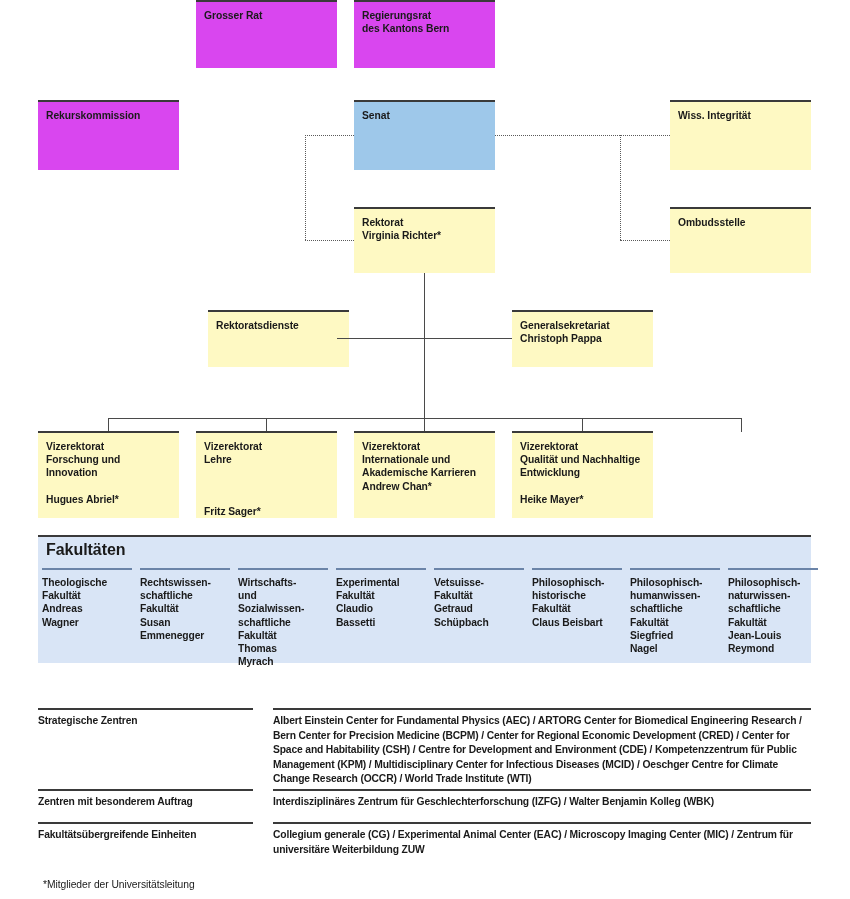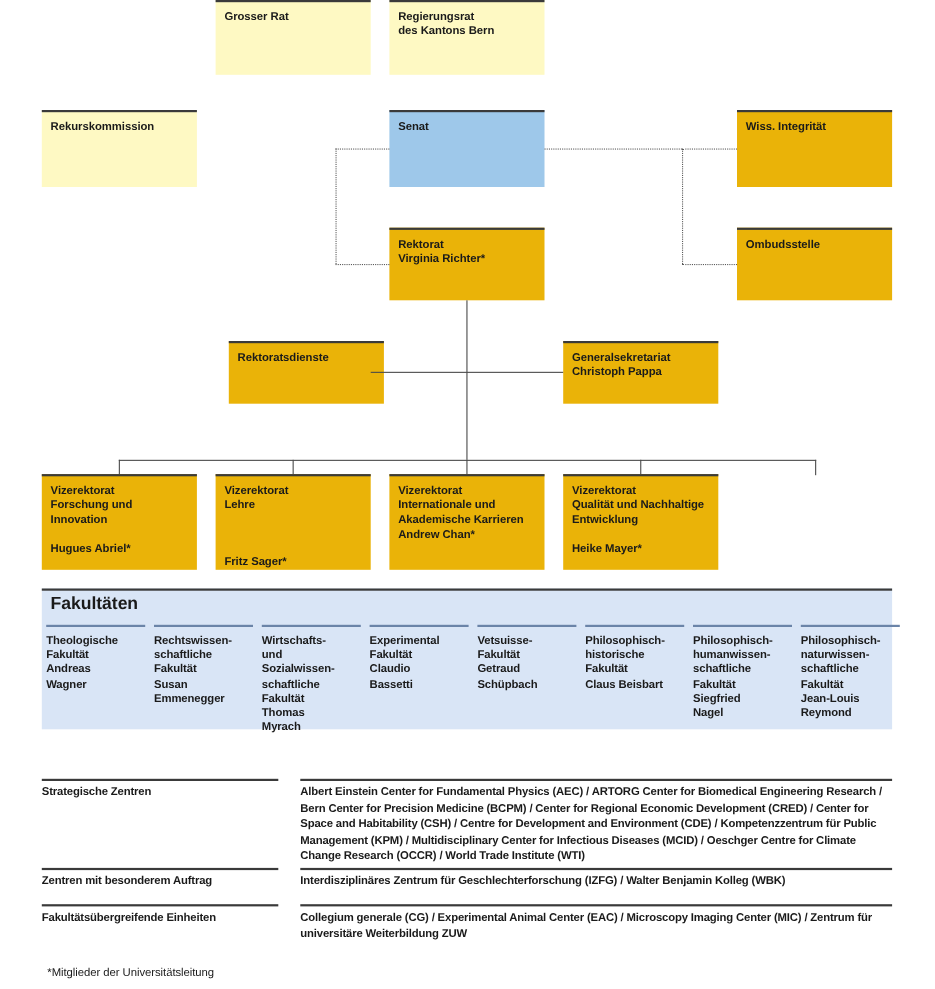--- a/index.html
+++ b/index.html
@@ -22,22 +22,22 @@
     position: absolute;
     border-top: 2.5px solid #3a3a3a;
     padding: 7px 8px 6px 8px;
     font-size: 10.3px;
     font-weight: bold;
     line-height: 13.2px;
     letter-spacing: -0.05px;
   }
   .box .ln { display: block; white-space: pre-line; }
   .box .person { display: block; white-space: pre-line; }
-  .gray   { background: #fef9c3; }
-  .blue-l { background: #eab308; }
+  .gray   { background: #d946ef; }
+  .blue-l { background: #fef9c3; }
   .blue-m { background: #9ec8ea; }
 
   
   .ln-solid { position: absolute; background: #4a4a4a; }
   .ln-h { height: 1px; }
   .ln-v { width: 1px; }
   .ln-dot-h {
     position: absolute; height: 0;
     border-top: 1.4px dotted #5a5a5a;
   }

